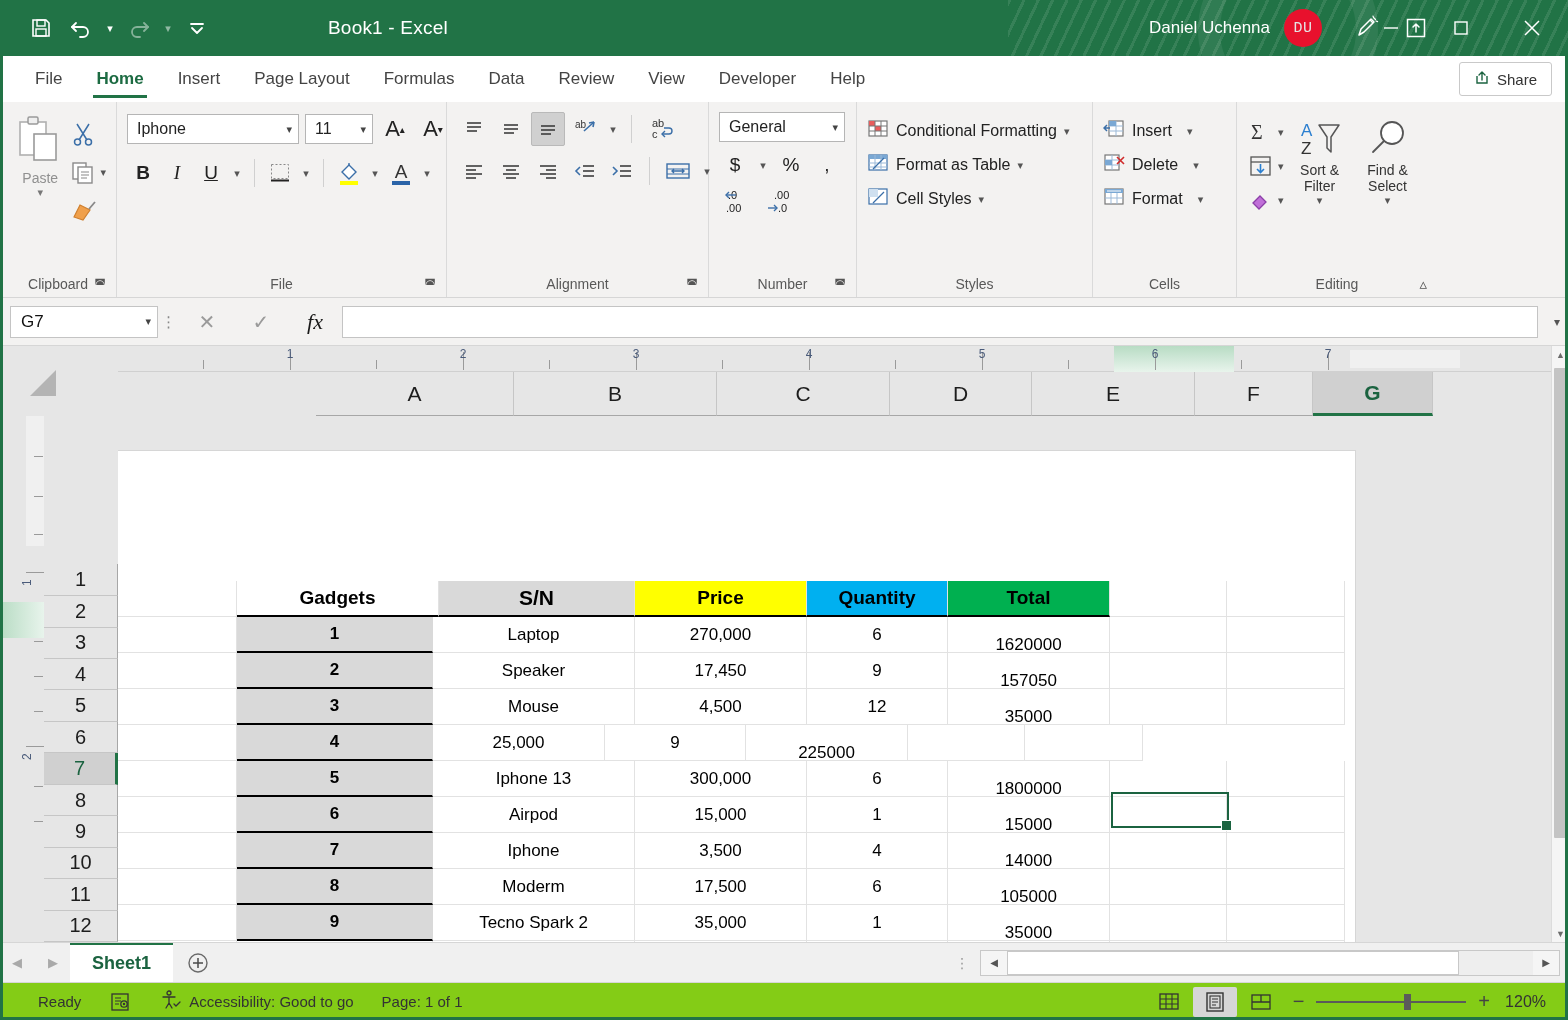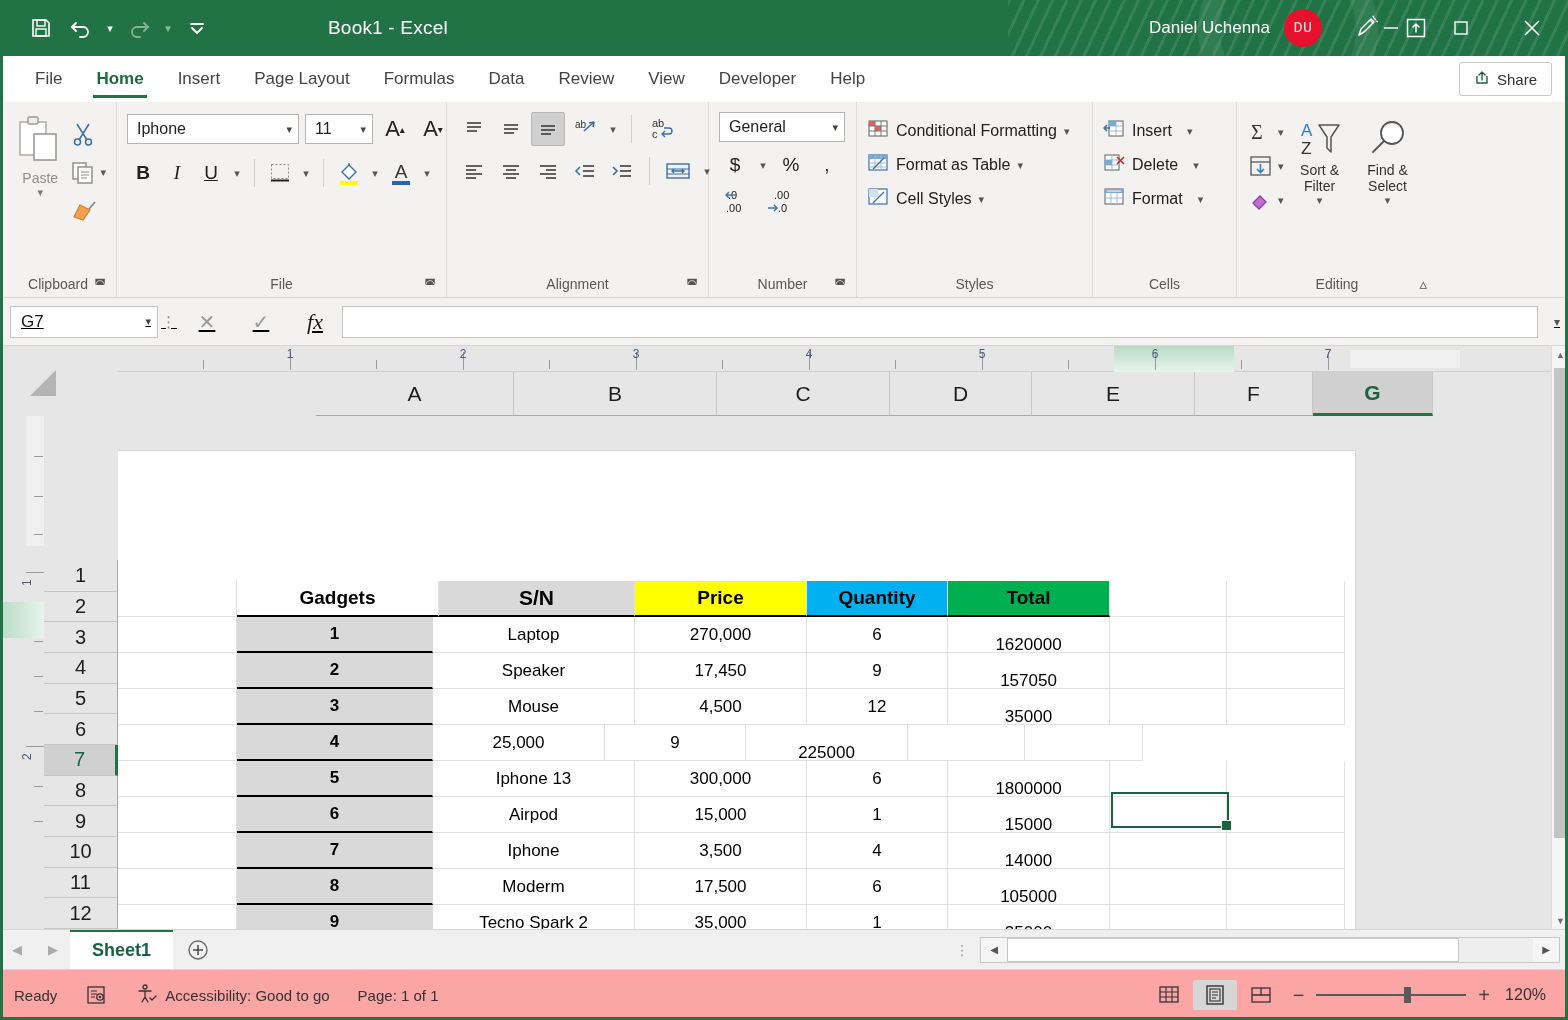--- a/index.html
+++ b/index.html
@@ -206,21 +206,20 @@
   .ribbon-collapse {
     position:absolute; right: 10px; bottom: 4px; color:#555; font-size: 15px;
   }
 
   
   .formula-bar {
     height: 48px; background: #f3f2f1;
     display: flex; align-items: center;
     border-bottom: 1px solid #d6d6d6;
     flex: none;
-    text-decoration: underline;
   }
   .namebox {
     margin-left: 10px; width: 148px; height: 32px;
     background: #fff; border: 1px solid #c4c4c4;
     display:flex; align-items:center; justify-content: space-between;
     padding: 0 6px 0 10px; font-size: 17px; color:#111;
     cursor: text;
   }
   .fb-dots { width: 22px; text-align:center; color:#888; font-size: 15px; letter-spacing: 1px;}
   .fb-btns { display:flex; align-items:center; height:32px;}
@@ -409,23 +408,24 @@
   .hscroll-dots { color:#999; font-size: 14px; letter-spacing:1px; margin-right: 10px;}
   .hscroll {
     width: 580px; height: 26px; display:flex; align-items:stretch;
     border:1px solid #c8c8c8; background:#f5f5f5;
   }
   .hs-arrow { width:26px; display:flex;align-items:center;justify-content:center; font-size:10px; color:#555;}
   .hs-track { flex:1; background:#eee; position:relative;}
   .hs-thumb { position:absolute; left:0; top:0; bottom:0; width: 452px; background:#fff; border:1px solid #c8c8c8;}
 
   .statusbar {
-    height: 51px; background:#fca5a5; border-top: 1px solid #d6d6d6;
+    height: 38px; background:#84cc16; border-top: 1px solid #d6d6d6;
     display:flex; align-items:center; font-size: 15px; color:#333;
     flex: none;
+    padding-left: 24px;
   }
   .sb-item { display:flex; align-items:center; gap: 8px; padding: 0 14px; white-space: nowrap;}
   .sb-spacer { flex: 1; }
   .view-btns { display:flex; align-items:center; gap: 2px; padding-right: 10px;}
   .vb {
     width: 44px; height: 30px; display:flex;align-items:center;justify-content:center;
     color:#333; cursor:pointer; border-radius:2px;
   }
   .vb.active { background:#d6d6d6; }
   .zoom-ctl { display:flex; align-items:center; gap: 12px; padding-right: 14px;}

